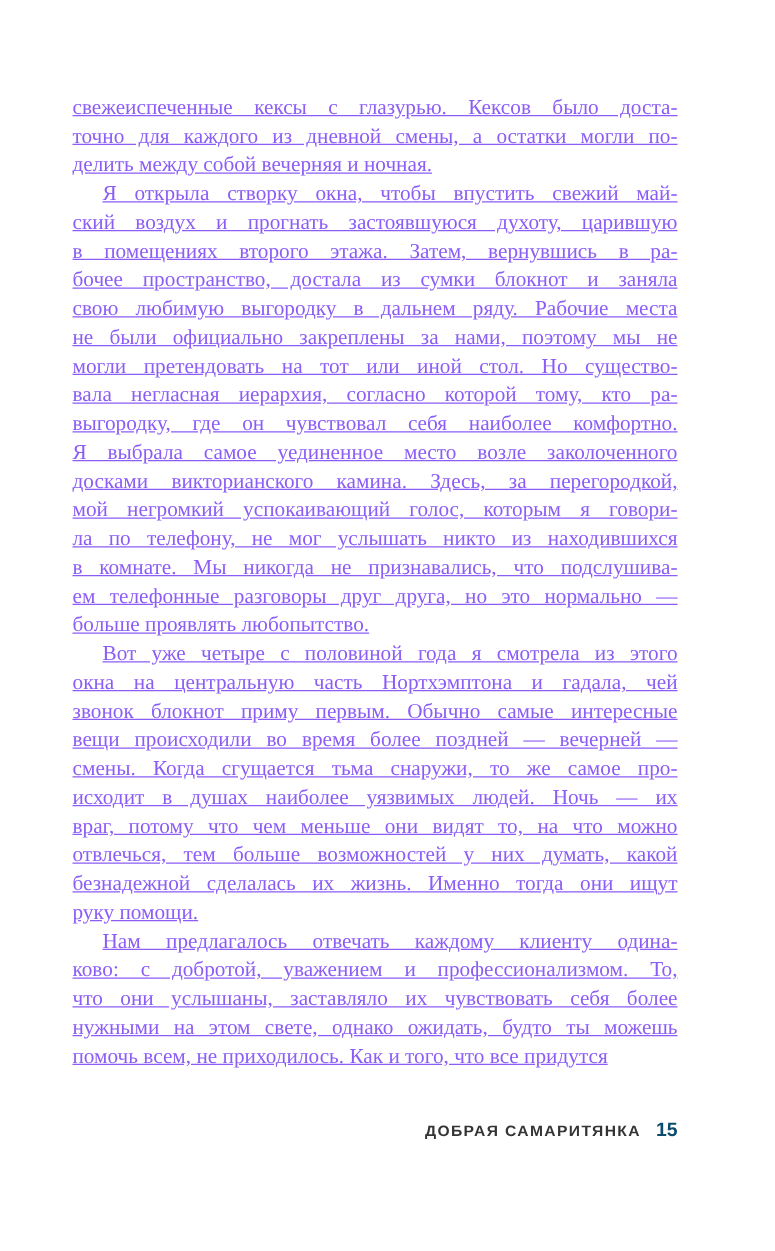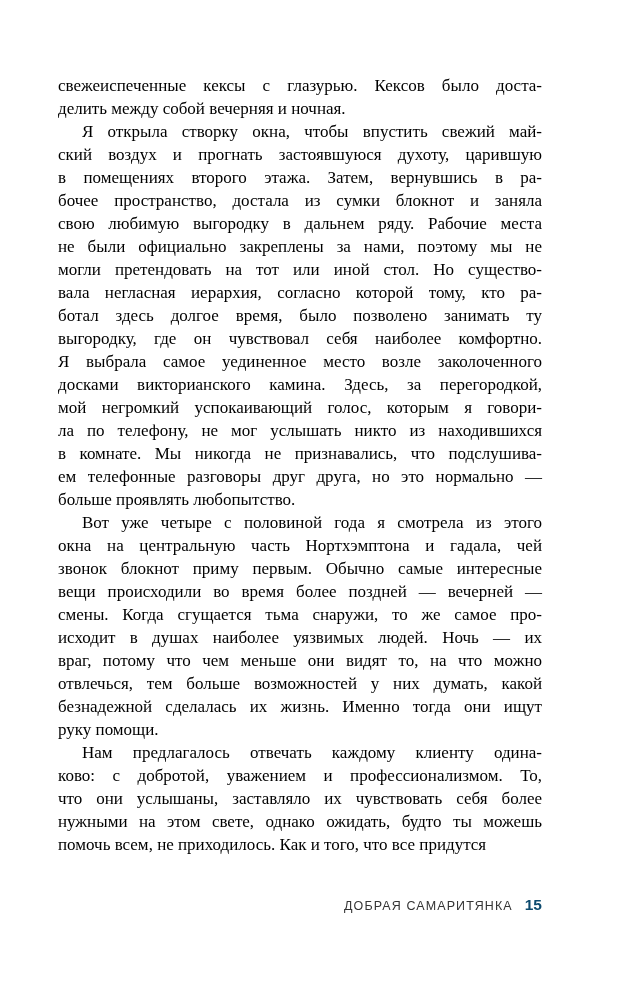--- a/index.html
+++ b/index.html
@@ -48,55 +48,55 @@
     position: absolute;
     left: 58px;
     top: 896px;
     width: 484px;
     text-align: right;
     white-space: nowrap;
   }
   .running-title {
     font-family: "Liberation Sans", "DejaVu Sans", sans-serif;
     font-size: 12.5px;
-    font-weight: 400;
+    font-weight: 700;
     letter-spacing: 1.1px;
     color: #343434;
     transform: scaleY(0.96);
     display: inline-block;
     vertical-align: baseline;
   }
   .page-number {
     font-family: "Liberation Sans", "DejaVu Sans", sans-serif;
     font-size: 15.5px;
     font-weight: 700;
     color: #0c4a6e;
     margin-left: 12px;
     vertical-align: baseline;
   }
 </style>
 </head>
 <body style="background: rgb(255, 255, 255);">
 
 <div class="page">
-  <div class="text-block" id="text-block" style="color: #000000;">
+  <div class="text-block" id="text-block" style="color: #8b5cf6; text-decoration: underline;">
       <div class="para">
         <div class="line">свежеиспеченные кексы с глазурью. Кексов было доста-</div>
+        <div class="line">точно для каждого из дневной смены, а остатки могли по-</div>
         <div class="line last">делить между собой вечерняя и ночная.</div>
       </div>
       <div class="para indent">
         <div class="line">Я открыла створку окна, чтобы впустить свежий май-</div>
         <div class="line">ский воздух и прогнать застоявшуюся духоту, царившую</div>
         <div class="line">в помещениях второго этажа. Затем, вернувшись в ра-</div>
         <div class="line">бочее пространство, достала из сумки блокнот и заняла</div>
         <div class="line">свою любимую выгородку в дальнем ряду. Рабочие места</div>
         <div class="line">не были официально закреплены за нами, поэтому мы не</div>
         <div class="line">могли претендовать на тот или иной стол. Но существо-</div>
         <div class="line">вала негласная иерархия, согласно которой тому, кто ра-</div>
-        <div class="line">ботал здесь долгое время, было позволено занимать ту</div>
         <div class="line">выгородку, где он чувствовал себя наиболее комфортно.</div>
         <div class="line">Я выбрала самое уединенное место возле заколоченного</div>
         <div class="line">досками викторианского камина. Здесь, за перегородкой,</div>
         <div class="line">мой негромкий успокаивающий голос, которым я говори-</div>
         <div class="line">ла по телефону, не мог услышать никто из находившихся</div>
         <div class="line">в комнате. Мы никогда не признавались, что подслушива-</div>
         <div class="line">ем телефонные разговоры друг друга, но это нормально —</div>
         <div class="line last">больше проявлять любопытство.</div>
       </div>
       <div class="para indent">

